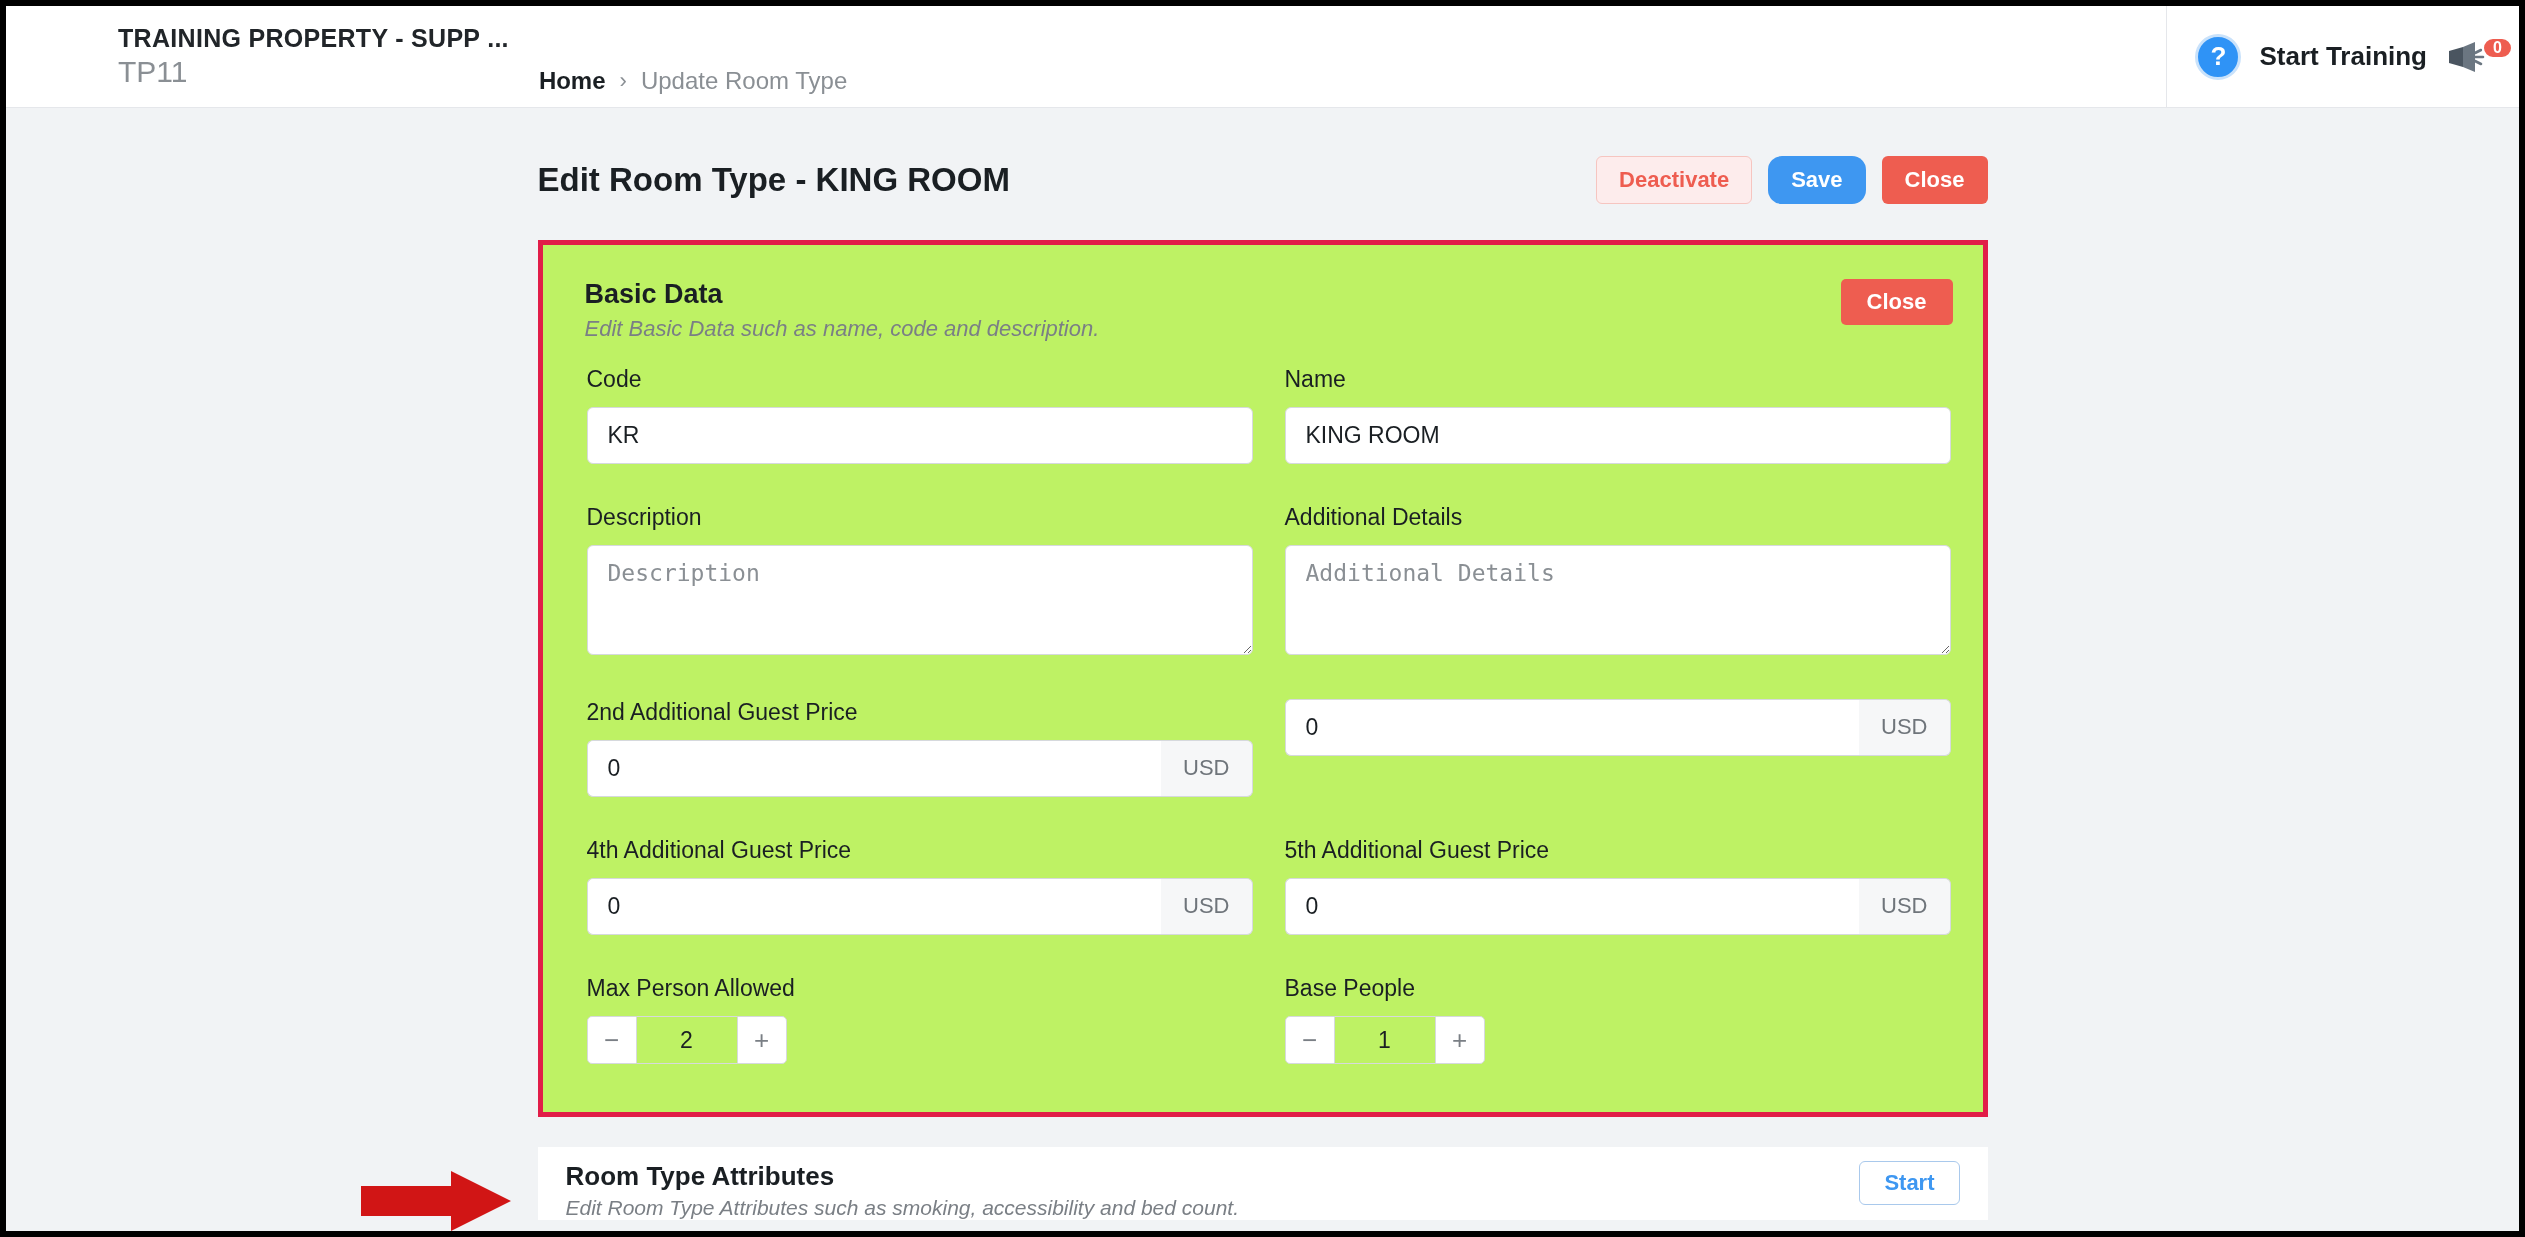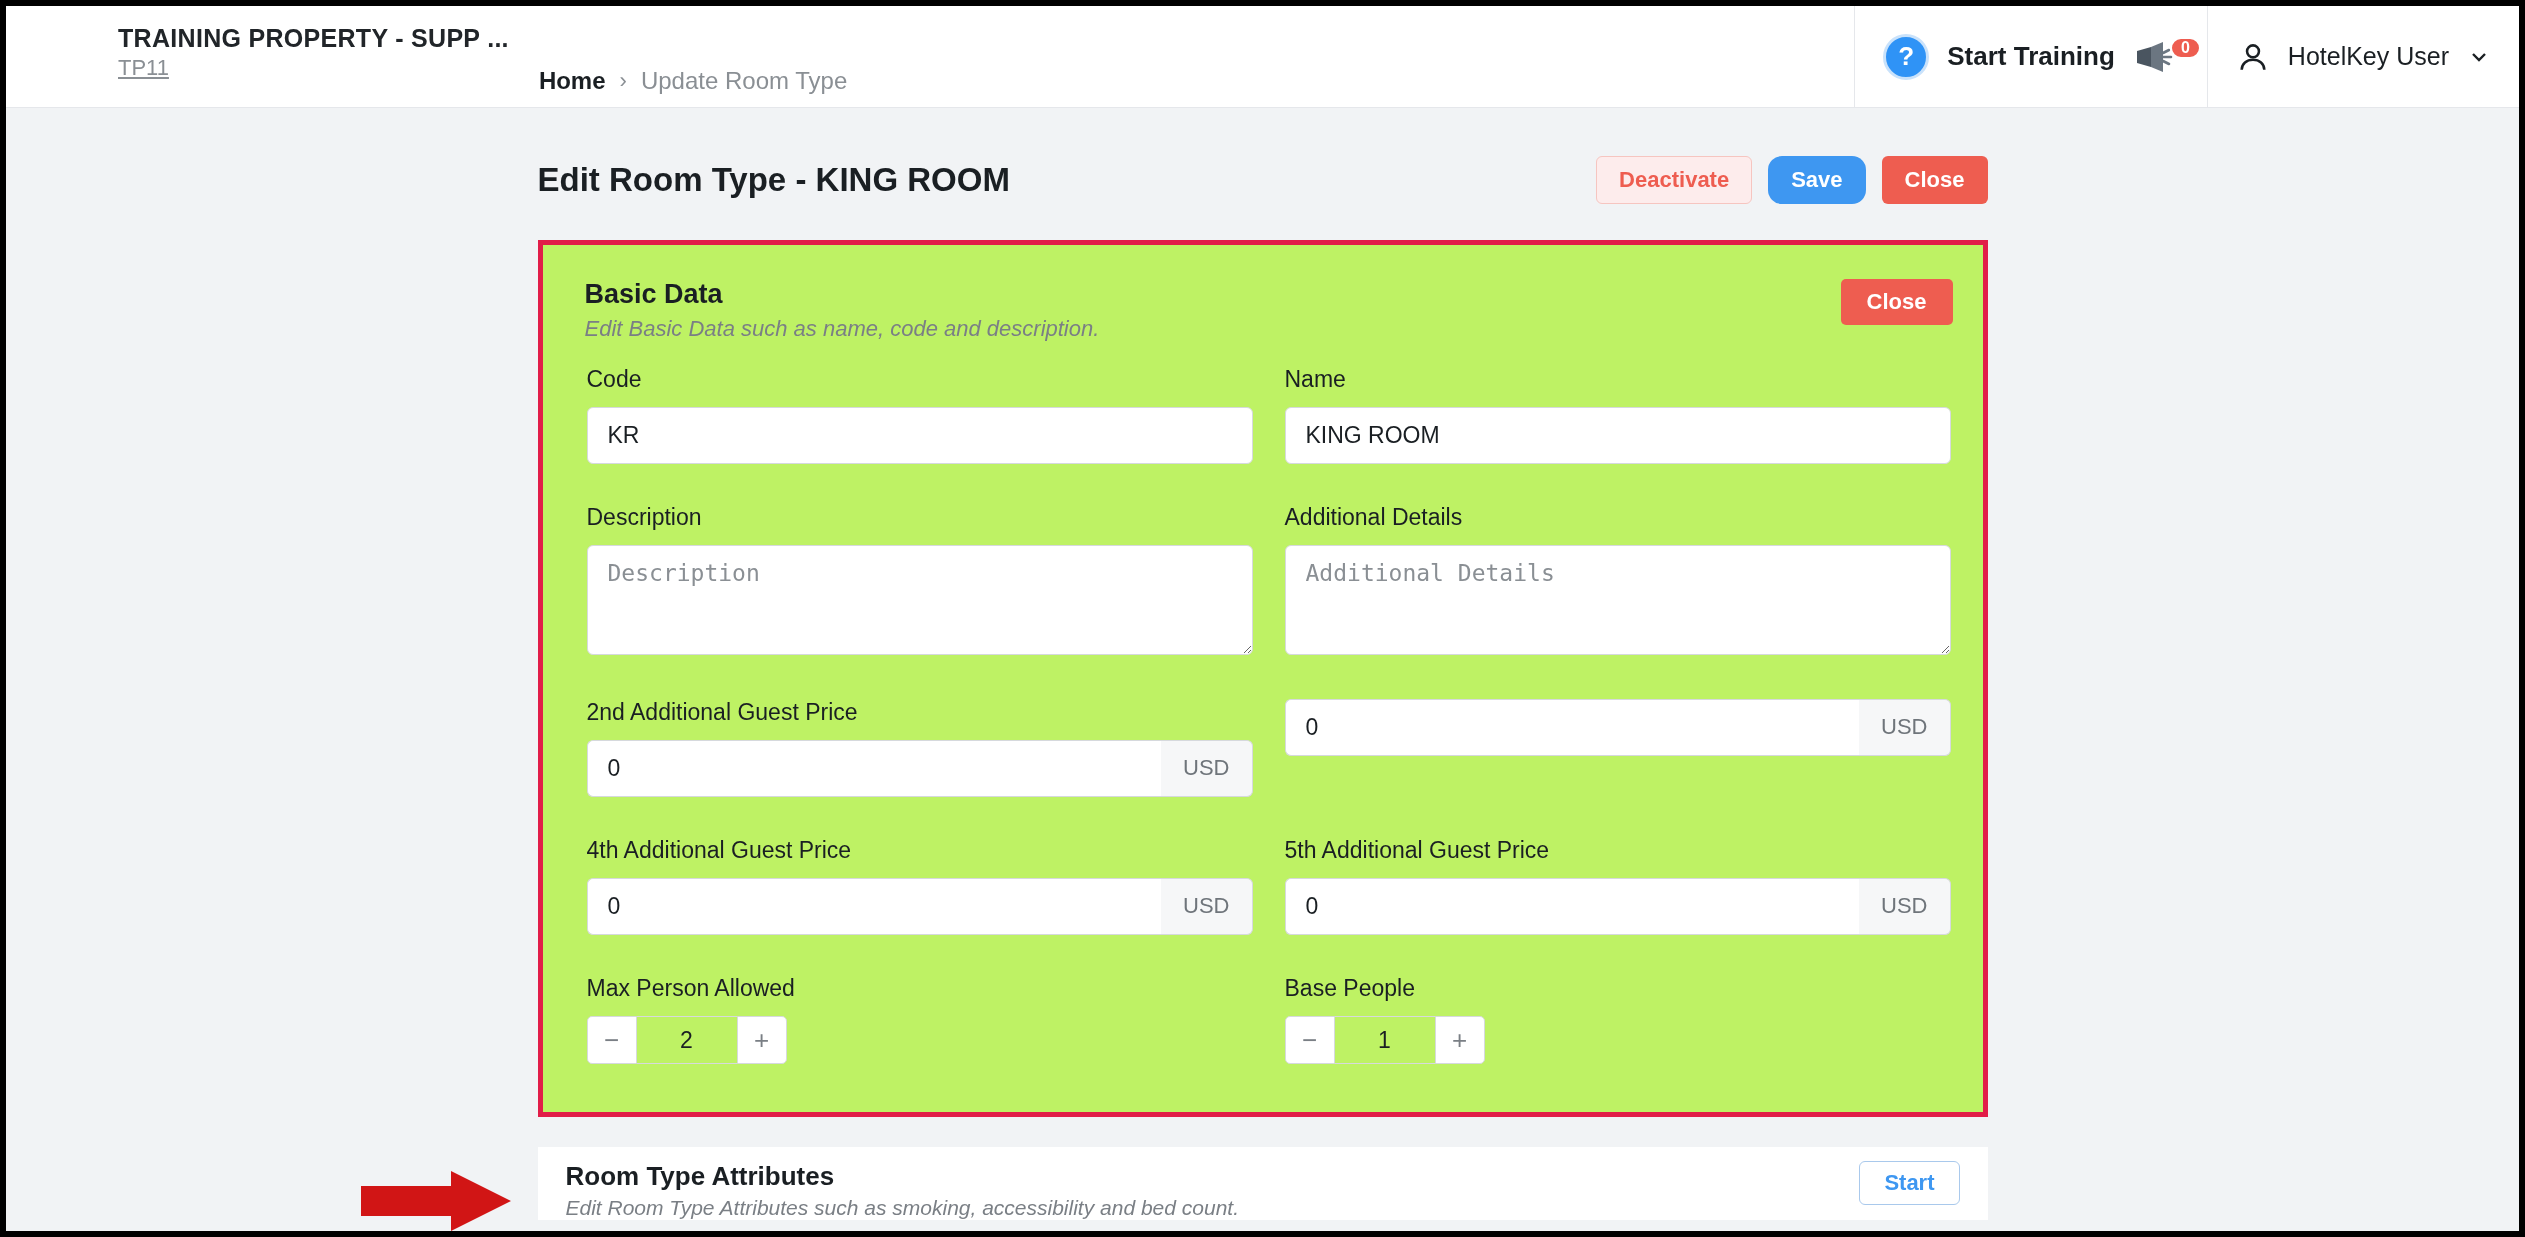--- a/index.html
+++ b/index.html
@@ -28,24 +28,23 @@
   padding: 18px 30px 0 112px;
   min-width: 520px;
 }
 .prop-title {
   font-size: 25px;
   font-weight: 700;
   color: #212529;
   letter-spacing: .3px;
 }
 .prop-sub {
-  font-size: 22px;
+  font-size: 30px;
   color: #8a8f94;
   margin-top: 2px;
-  text-decoration: underline;
 }
 .breadcrumb {
   display: flex;
   align-items: center;
   gap: 14px;
   font-size: 24px;
   padding-top: 48px;
 }
 .breadcrumb .home { font-weight: 700; color:#1a1f23; }
 .breadcrumb .chev { color:#8a8f94; font-size: 22px; }
@@ -198,34 +197,20 @@
       <div class="start-label">Start Training</div>
       <div class="megaphone">
         <svg width="40" height="32" viewBox="0 0 40 32">
           <path d="M4 10 L18 6 L18 26 L4 22 Z" fill="#4a5560"></path>
           <path d="M18 6 L30 1 L30 31 L18 26 Z" fill="#6b7681"></path>
           <path d="M30 12 L36 9 M30 16 L38 16 M30 20 L36 23" stroke="#6b7681" stroke-width="2.6" stroke-linecap="round"></path>
         </svg>
         <span class="badge">0</span>
       </div>
     </div>
-    <div class="top-sec">
-      <span class="user-ico">
-        <svg width="34" height="34" viewBox="0 0 24 24" fill="none" stroke="#1a1f23" stroke-width="1.8">
-          <circle cx="12" cy="8" r="4.2"></circle>
-          <path d="M4 21c0-4.4 3.6-7 8-7s8 2.6 8 7"></path>
-        </svg>
-      </span>
-      <span class="user-name">HotelKey User</span>
-      <span class="chev-down">
-        <svg width="24" height="24" viewBox="0 0 24 24" fill="none" stroke="#1a1f23" stroke-width="2.4">
-            <path d="M6 9l6 6 6-6"></path>
-          </svg>
-      </span>
-    </div>
   </div>
 
   <div class="page">
     <div class="content-wrap">
 
       <div class="title-row">
         <div class="page-title">Edit Room Type - KING ROOM</div>
         <div class="btn-row">
           <button class="btn btn-deactivate">Deactivate</button>
           <button class="btn btn-save">Save</button>

